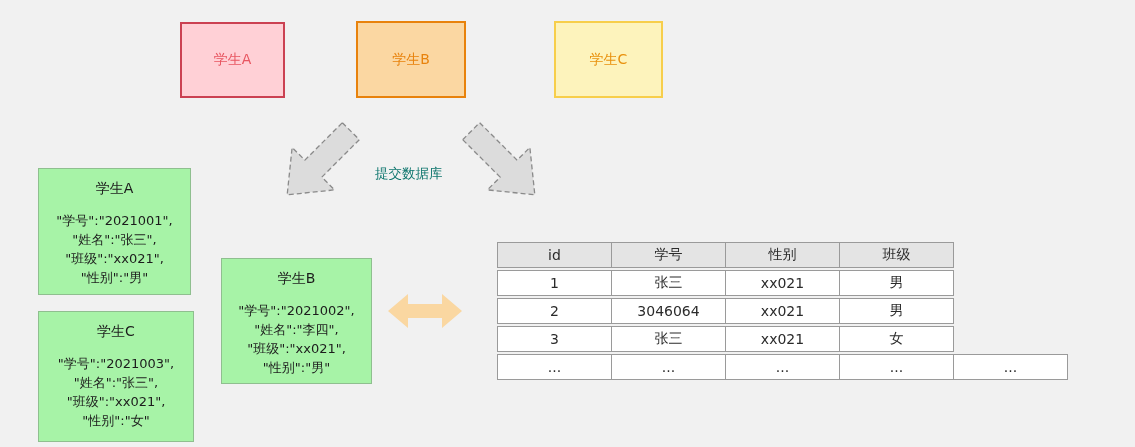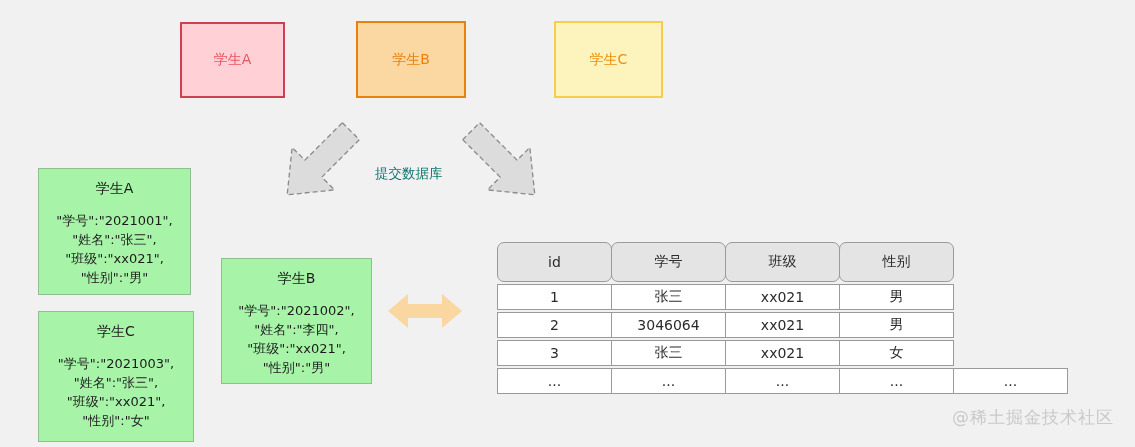--- a/index.html
+++ b/index.html
@@ -67,21 +67,21 @@
   .db-row{display:flex;}
   .db-cell{
     box-sizing:border-box;
     width:115px;height:26px;
     background:#ffffff;
     border:1px solid #9a9a9a;
     display:flex;align-items:center;justify-content:center;
     font-size:14px;color:#2b2b2b;
   }
   .db-cell + .db-cell{margin-left:-1px;text-align:center;}
-  .db-row.header .db-cell{background:#e4e4e4;height:40px;border-radius:7px;}
+  .db-row.header .db-cell{background:#e4e4e4;height:26px;}
 
   
   #watermark{
     position:absolute;left:952px;top:406px;
     font-size:17px;color:#c9c9c9;letter-spacing:1px;white-space:nowrap;
   }
 </style>
 </head>
 <body>
 
@@ -141,22 +141,22 @@
   </div>
 
   <svg id="double-arrow" viewBox="0 0 74 40">
     <polygon points="0,20 20,3 20,13 54,13 54,3 74,20 54,37 54,27 20,27 20,37"></polygon>
   </svg>
 
   <div id="db-table">
     <div class="db-row header">
       <div class="db-cell">id</div>
       <div class="db-cell">学号</div>
+      <div class="db-cell">性别</div>
       <div class="db-cell">班级</div>
-      <div class="db-cell">性别</div>
     </div>
     <div class="db-row">
       <div class="db-cell">1</div>
       <div class="db-cell">张三</div>
       <div class="db-cell">xx021</div>
       <div class="db-cell">男</div>
     </div>
     <div class="db-row">
       <div class="db-cell">2</div>
       <div class="db-cell">3046064</div>
@@ -171,15 +171,14 @@
     </div>
     <div class="db-row">
       <div class="db-cell">...</div>
       <div class="db-cell">...</div>
       <div class="db-cell">...</div>
       <div class="db-cell">...</div>
       <div class="db-cell">...</div>
     </div>
   </div>
 
-  <div id="watermark">@稀土掘金技术社区</div>
 
 </div>
 
 </body></html>

